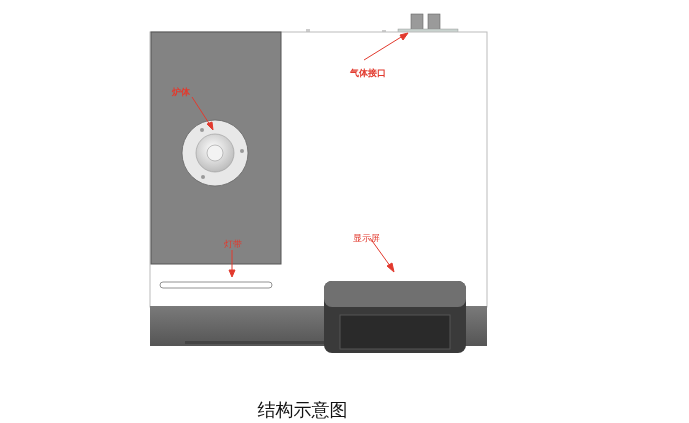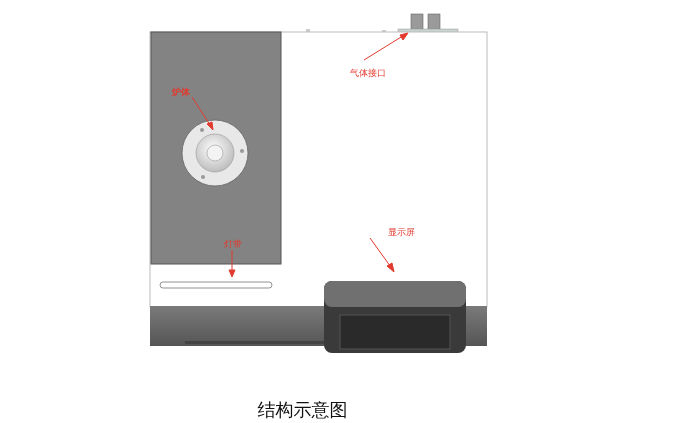--- a/index.html
+++ b/index.html
@@ -58,18 +58,18 @@
       <line x1="192" y1="97" x2="212" y2="128"></line>
         <polygon points="213,130 207,124 212,122"></polygon>
       <line x1="232" y1="250" x2="232" y2="275"></line>
         <polygon points="232,277 229,270 235,270"></polygon>
       <line x1="370" y1="238" x2="393" y2="270"></line>
         <polygon points="394,272 387,266 392,263"></polygon>
     </g>
   </svg>
 </div>
 
-<div class="label" style="left:350px;top:67px;">气体接口</div>
+<div class="label" style="left:350px;top:67px;font-weight:bold;">气体接口</div>
 <div class="label" style="left:172px;top:86px;font-weight:bold;">炉体</div>
 <div class="label" style="left:224px;top:238px;">灯带</div>
-<div class="label" style="left:353px;top:226px;margin-left:35px;">显示屏</div>
+<div class="label" style="left:353px;top:232px;">显示屏</div>
 
 <div class="caption">结构示意图</div>
 
 </body></html>

